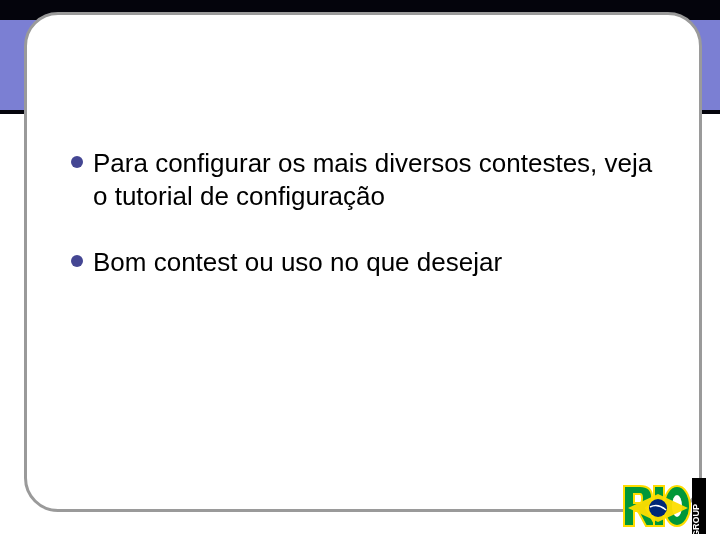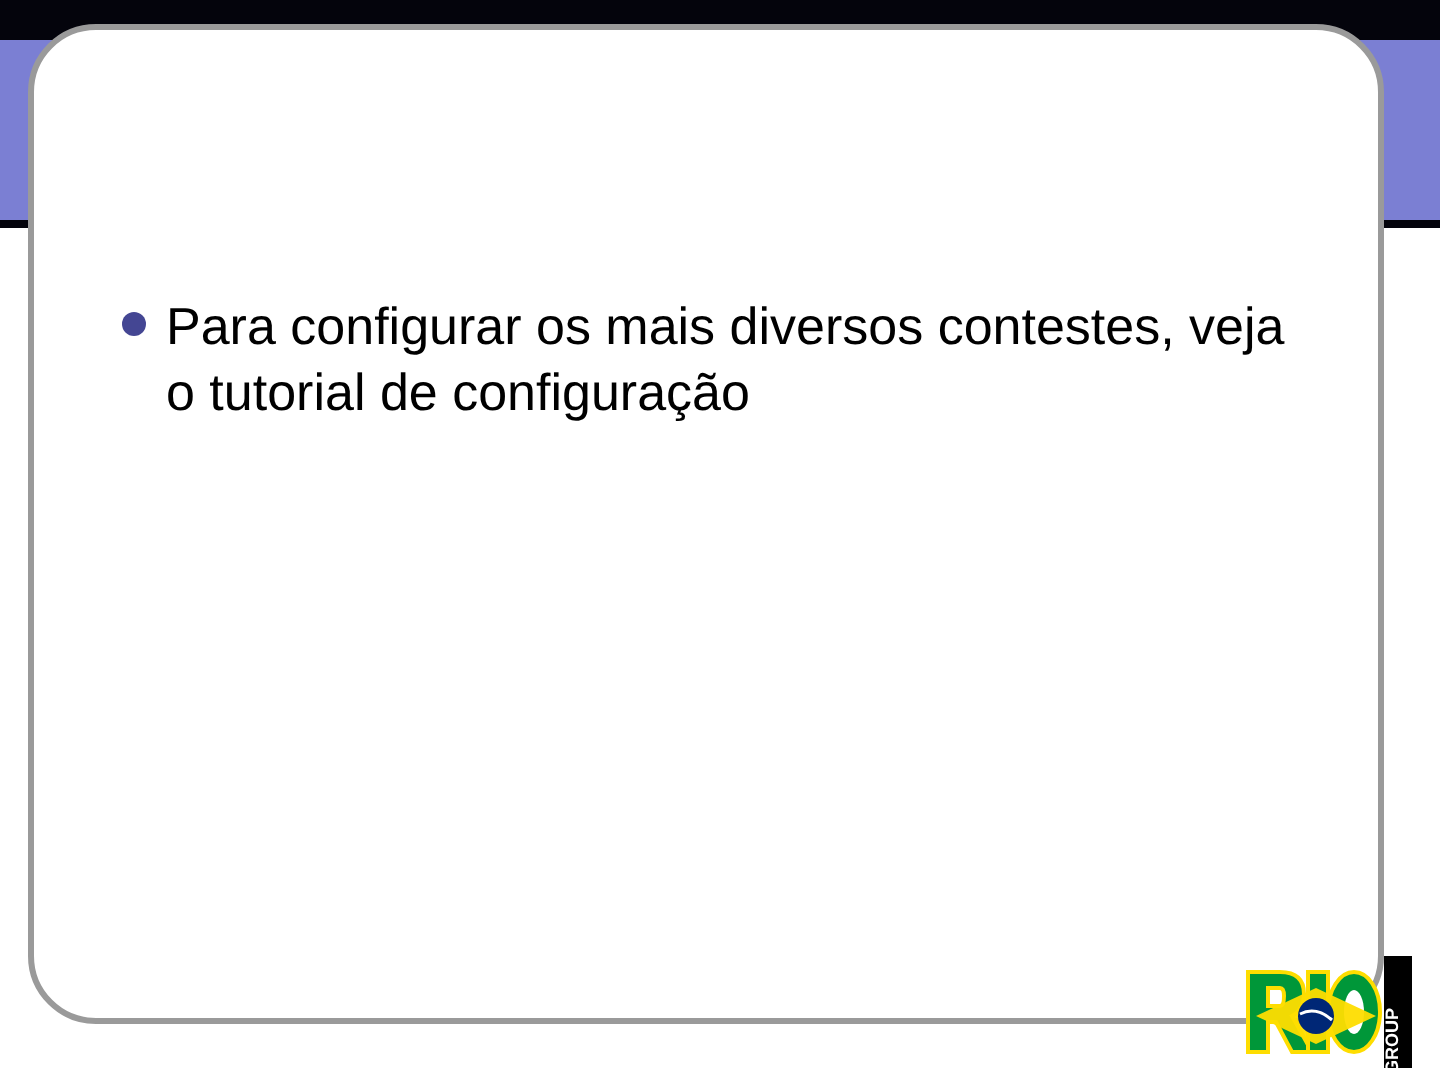--- a/index.html
+++ b/index.html
@@ -26,21 +26,21 @@
   .header-bottom-line {
     position: absolute;
     top: 110px; left: 0;
     width: 100%;
     height: 4px;
     background: #04040c;
   }
   .card {
     position: absolute;
     top: 12px;
-    left: 14px;
+    left: 24px;
     width: 678px;
     height: 500px;
     background: #ffffff;
     border: 3px solid #9a9a9a;
     border-radius: 34px;
     padding: 132px 32px 32px 44px;
   }
   .bullet-list {
     list-style: none;
   }
@@ -74,20 +74,21 @@
 </head>
 <body>
 
 <div class="header-band"></div>
 <div class="header-top-bar"></div>
 <div class="header-bottom-line"></div>
 
 <div class="card">
   <ul class="bullet-list">
     <li><span>Para configurar os mais diversos contestes, veja o tutorial de configuração</span></li>
+    <li><span>Bom contest ou uso no que desejar</span></li>
   </ul>
 </div>
 
 <div class="logo">
   <svg width="84" height="56" viewBox="0 0 84 56">
 
     <rect x="70" y="0" width="14" height="56" fill="#000"></rect>
     <text x="77" y="50" fill="#fff" font-family="Arial" font-size="9" font-weight="bold" text-anchor="middle" transform="rotate(-90 77 50)">DX GROUP</text>
 
     <g>

